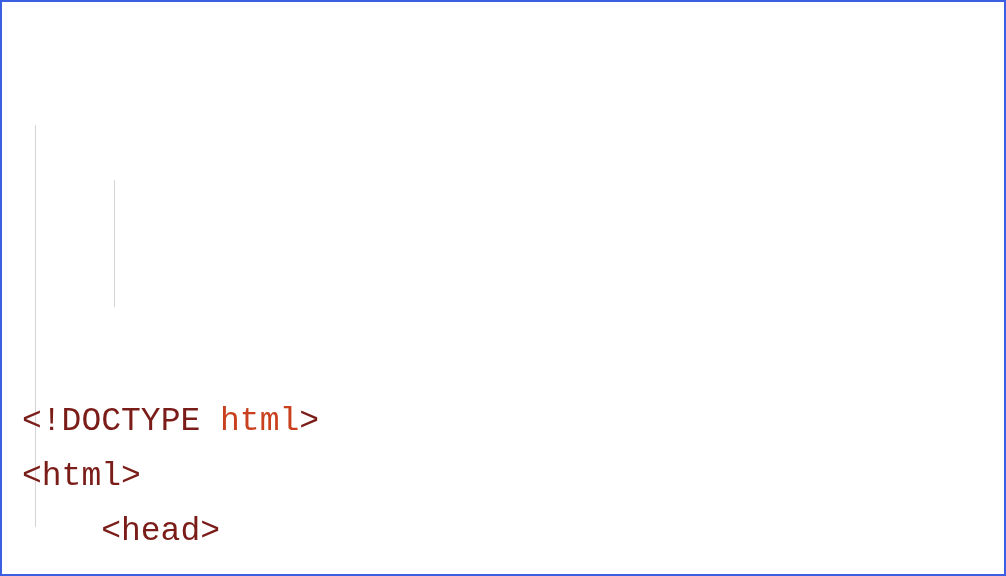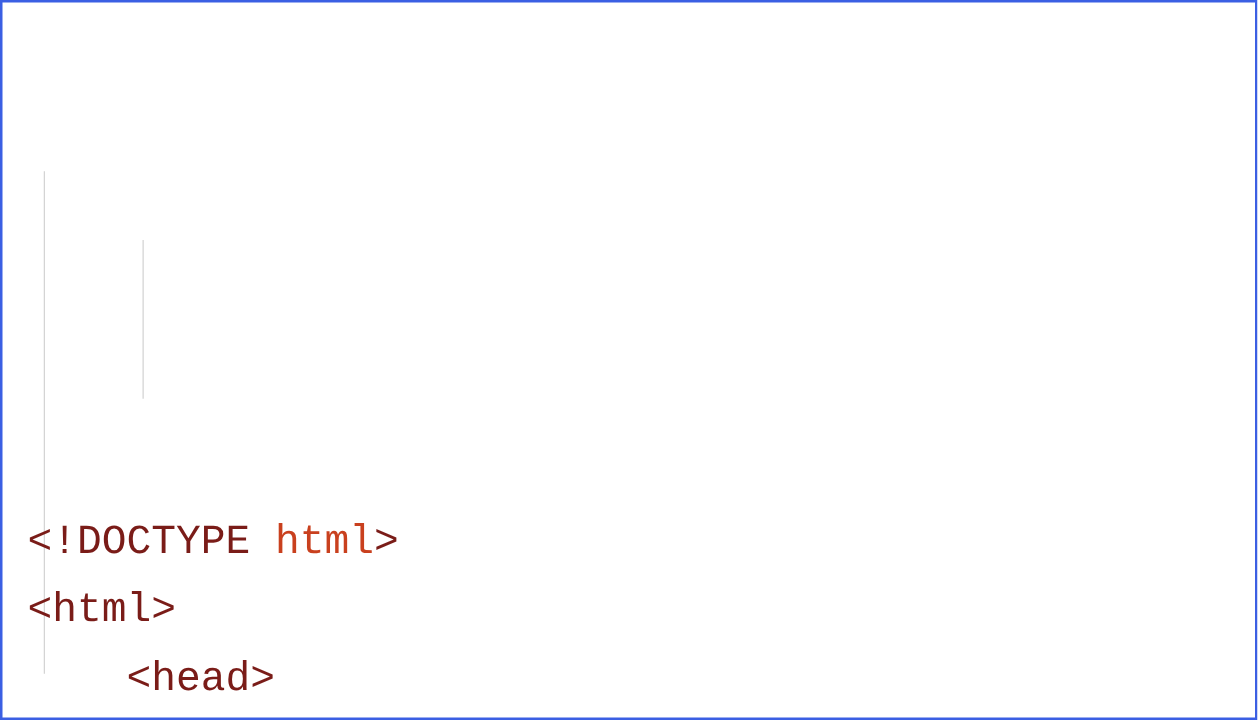--- a/index.html
+++ b/index.html
@@ -8,21 +8,21 @@
       background: #ffffff;
       font-family: "SF Mono", "Monaco", "Menlo", "Consolas", "Courier New", monospace;
     }
     .code-frame {
       width: 1006px;
       height: 576px;
       box-sizing: border-box;
       border: 2px solid #3b5fe3;
       background: #ffffff;
       position: relative;
-      padding: 18px 20px;
+      padding: 6px 20px;
     }
     .code-block {
       font-size: 33px;
       line-height: 1.67;
       white-space: pre;
       color: #111;
       position: relative;
     }
     .line {
       display: block;

